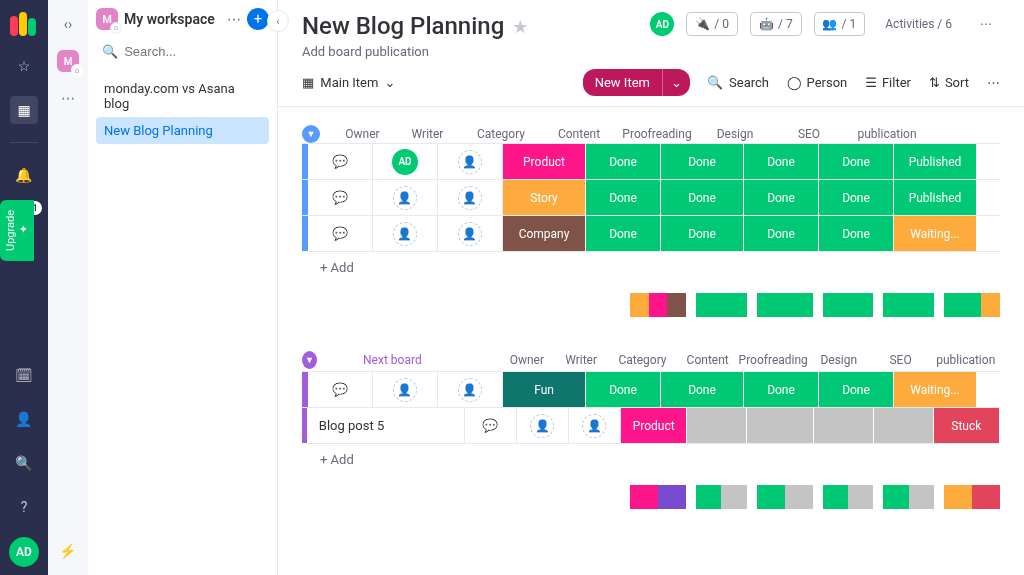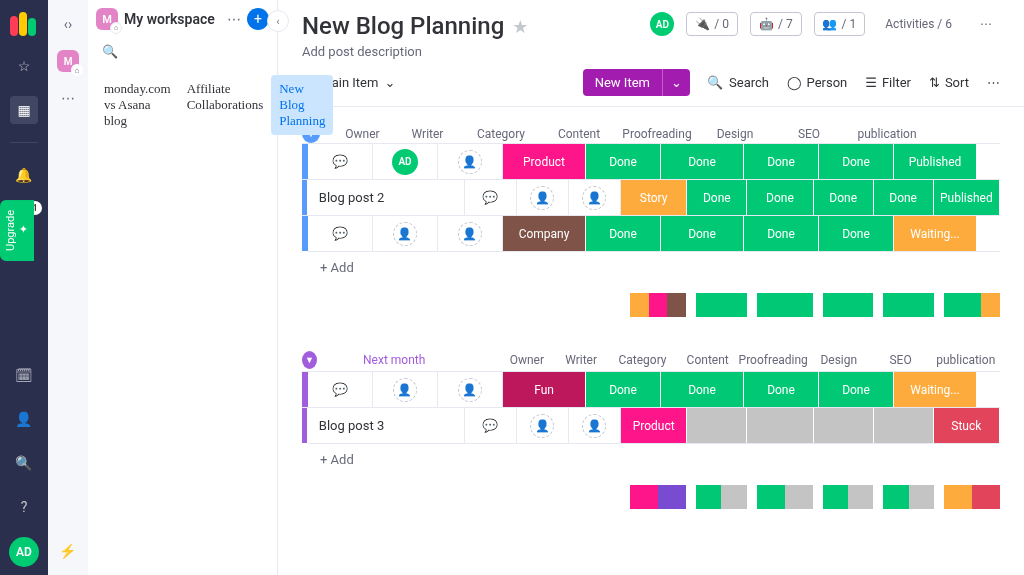--- a/index.html
+++ b/index.html
@@ -32,39 +32,39 @@
 
 .panel{width:190px;border-right:1px solid #e6e9ef;padding:8px;background:#fff;position:relative;}
 .panel-head{display:flex;align-items:center;gap:6px;margin-bottom:10px;}
 .panel-head .wsicon{width:22px;height:22px;border-radius:6px;background:#e384c7;color:#fff;display:flex;align-items:center;justify-content:center;font-weight:600;font-size:11px;position:relative;}
 .panel-head .wsicon .h{position:absolute;bottom:-4px;right:-4px;width:12px;height:12px;background:#fff;border:1px solid #e6e9ef;border-radius:50%;display:flex;align-items:center;justify-content:center;font-size:7px;color:#676879;}
 .panel-head .name{font-weight:600;font-size:14px;flex:1;}
 .panel-head .dots{color:#676879;cursor:pointer;font-size:14px;}
 .panel-head .add{width:22px;height:22px;border-radius:50%;background:#0073ea;color:#fff;display:flex;align-items:center;justify-content:center;font-size:14px;cursor:pointer;}
 .panel .search{display:flex;align-items:center;gap:6px;color:#676879;padding:4px 6px;border-radius:4px;margin-bottom:12px;}
 .panel .search input{border:none;outline:none;font-size:13px;flex:1;background:transparent;}
-.board-list{display:flex;flex-direction:row;font-family:Liberation Serif, serif;}
+.board-list{display:flex;flex-direction:column;}
 .board-item{padding:6px 8px;border-radius:4px;cursor:pointer;font-size:13px;color:#323338;}
 .board-item.active{background:#cce5ff;color:#0073ea;}
 .collapse-handle{position:absolute;top:10px;right:-12px;width:22px;height:22px;background:#fff;border:1px solid #e6e9ef;border-radius:50%;display:flex;align-items:center;justify-content:center;font-size:10px;color:#676879;cursor:pointer;}
 
 
 .main{flex:1;display:flex;flex-direction:column;overflow:hidden;}
 .mtop{padding:12px 24px 0 24px;display:flex;justify-content:space-between;align-items:flex-start;}
 .btitle{font-size:24px;font-weight:500;display:flex;align-items:center;gap:8px;}
 .btitle .star{color:#c5c7d0;font-size:18px;cursor:pointer;}
 .bdesc{color:#676879;font-size:13px;margin-top:4px;cursor:pointer;}
 .mtop-right{display:flex;align-items:center;gap:12px;}
 .chip{display:flex;align-items:center;gap:4px;padding:4px 8px;border:1px solid #c5c7d0;border-radius:4px;font-size:12px;color:#676879;cursor:pointer;}
 .chip.noborder{border:none;}
 .av-green{width:24px;height:24px;border-radius:50%;background:#00ca72;color:#fff;display:flex;align-items:center;justify-content:center;font-size:10px;font-weight:600;}
 .mtoolbar{padding:10px 24px;display:flex;align-items:center;gap:18px;border-bottom:1px solid #e6e9ef;}
 .viewbtn{display:flex;align-items:center;gap:6px;cursor:pointer;color:#323338;}
 .spacer{flex:1;}
-.newitem{background:#a21caf;color:#fff;border-radius:4px;display:flex;align-items:center;cursor:pointer;font-size:13px;}
+.newitem{background:#be185d;color:#fff;border-radius:12px;display:flex;align-items:center;cursor:pointer;font-size:13px;}
 .newitem .lbl{padding:6px 12px;}
 .newitem .dd{padding:6px 8px;border-left:1px solid rgba(255,255,255,0.3);}
 .tbtn{display:flex;align-items:center;gap:5px;cursor:pointer;color:#323338;font-size:13px;}
 
 
 .board-body{flex:1;overflow:auto;padding:18px 24px;}
 .group{margin-bottom:32px;}
 .ghead{display:flex;align-items:center;}
 .gtoggle{width:18px;height:18px;border-radius:50%;display:flex;align-items:center;justify-content:center;color:#fff;font-size:9px;cursor:pointer;margin-right:10px;}
 .gtitle{font-size:17px;font-weight:400;}
@@ -133,36 +133,36 @@
       <div class="wsicon">
           <span>M</span>
           <span class="h">⌂</span>
         </div>
       <div class="name">My workspace</div>
       <div class="dots">⋯</div>
       <div class="add">+</div>
     </div>
     <div class="search">
       <span>🔍</span>
+      <input placeholder="Search..." style="">
     </div>
     <div class="board-list" id="board-list">
         <div class="board-item">monday.com vs Asana blog</div>
-        <div class="board-item">Affiliate Collaborations</div>
         <div class="board-item active">New Blog Planning</div>
       </div>
   </div>
 
   <div class="main">
     <div class="mtop">
       <div>
         <div class="btitle">
             <span>New Blog Planning</span>
             <span class="star">★</span>
           </div>
-        <div class="bdesc">Add post description</div>
+        <div class="bdesc">Add board publication</div>
       </div>
       <div class="mtop-right">
         <div class="av-green">AD</div>
         <div class="chip">
             <span>🔌</span>
             <span>/ 0</span>
           </div>
         <div class="chip">
             <span>🤖</span>
             <span>/ 7</span>
@@ -230,21 +230,20 @@
             </div>
       <div class="rows wide" style="background:#ff158a">Product</div>
             <div class="rows " style="background:#00c875">Done</div>
             <div class="rows wide" style="background:#00c875">Done</div>
             <div class="rows " style="background:#00c875">Done</div>
             <div class="rows " style="background:#00c875">Done</div>
             <div class="rows wide" style="background:#00c875">Published</div>
           </div>
           <div class="row">
             <div class="rowcolor" style="background:#579bfc"></div>
-      <div class="rowname">Blog post 2</div>
       <div class="rowp">💬</div>
       <div class="rowp">
               <div class="ph">👤</div>
             </div>
       <div class="rowp">
               <div class="ph">👤</div>
             </div>
       <div class="rows wide" style="background:#fdab3d">Story</div>
             <div class="rows " style="background:#00c875">Done</div>
             <div class="rows wide" style="background:#00c875">Done</div>
@@ -289,49 +288,49 @@
             </div>
             <div class="sumcell wide">
               <span style="background: rgb(0, 200, 117); width: 67%;"></span>
               <span style="background: rgb(253, 171, 61); width: 33%;"></span>
             </div>
           </div>
         </div>
         <div class="group">
           <div class="ghead headrow">
             <div class="gtoggle" style="background:#a25ddc">▼</div>
-  <div class="namecell first gtitle" style="color:#a25ddc">Next month</div>
+  <div class="namecell first gtitle" style="color:#a25ddc">Next board</div>
   <div class="pcell">Owner</div>
   <div class="pcell">Writer</div>
   <div class="scell wide">Category</div>
   <div class="scell">Content</div>
   <div class="scell wide">Proofreading</div>
   <div class="scell">Design</div>
   <div class="scell">SEO</div>
   <div class="scell wide">publication</div>
           </div>
           <div class="row">
             <div class="rowcolor" style="background:#a25ddc"></div>
       <div class="rowp">💬</div>
       <div class="rowp">
               <div class="ph">👤</div>
             </div>
       <div class="rowp">
               <div class="ph">👤</div>
             </div>
-      <div class="rows wide" style="background:#be185d">Fun</div>
+      <div class="rows wide" style="background:#0f766e">Fun</div>
             <div class="rows " style="background:#00c875">Done</div>
             <div class="rows wide" style="background:#00c875">Done</div>
             <div class="rows " style="background:#00c875">Done</div>
             <div class="rows " style="background:#00c875">Done</div>
             <div class="rows wide" style="background:#fdab3d">Waiting...</div>
           </div>
           <div class="row">
             <div class="rowcolor" style="background:#a25ddc"></div>
-      <div class="rowname">Blog post 3</div>
+      <div class="rowname">Blog post 5</div>
       <div class="rowp">💬</div>
       <div class="rowp">
               <div class="ph">👤</div>
             </div>
       <div class="rowp">
               <div class="ph">👤</div>
             </div>
       <div class="rows wide" style="background:#ff158a">Product</div>
             <div class="rows " style="background:#c4c4c4"></div>
             <div class="rows wide" style="background:#c4c4c4"></div>

